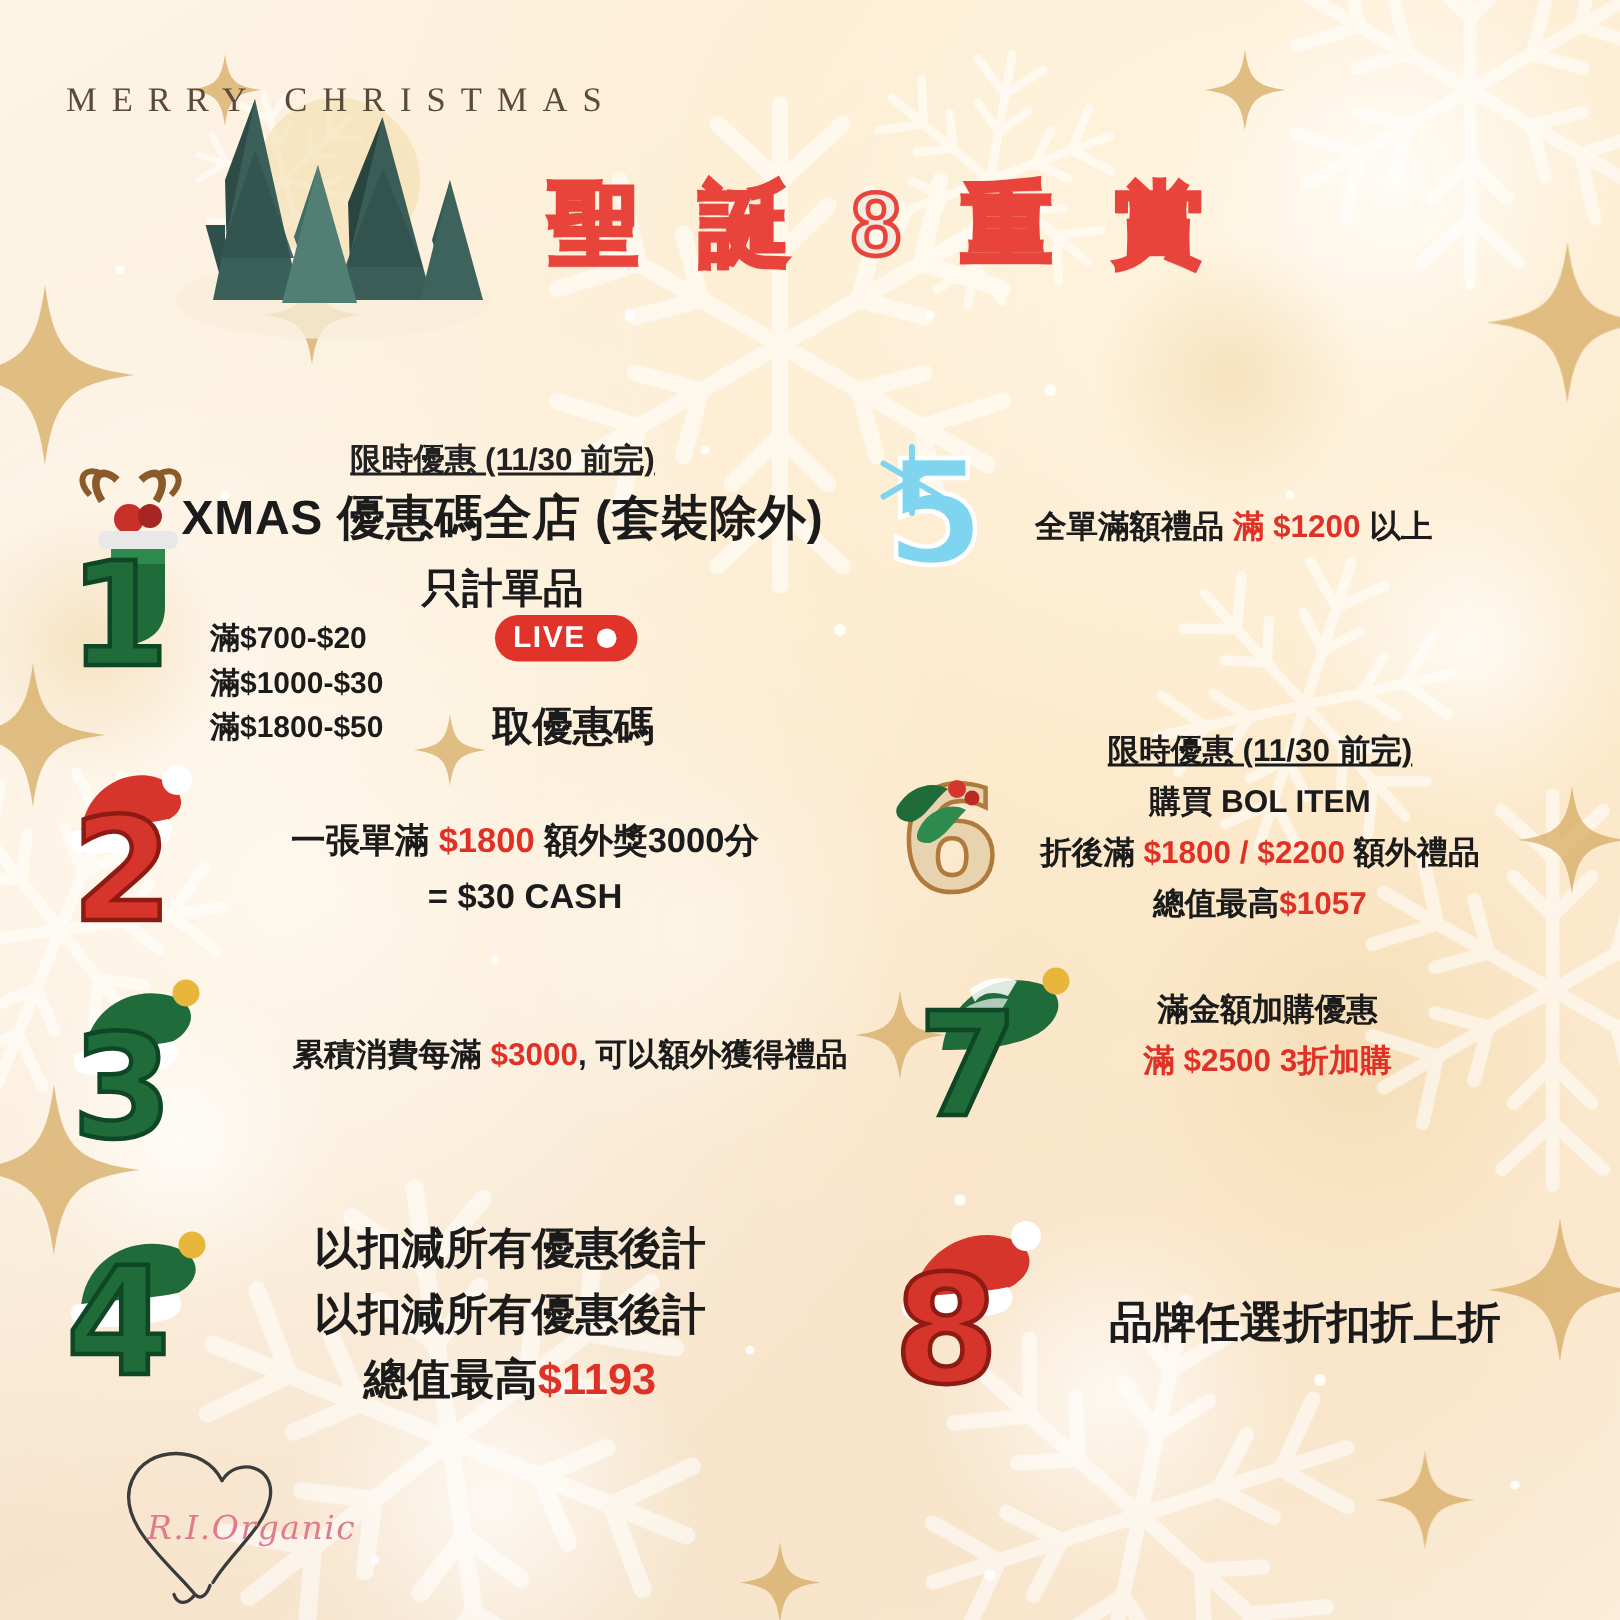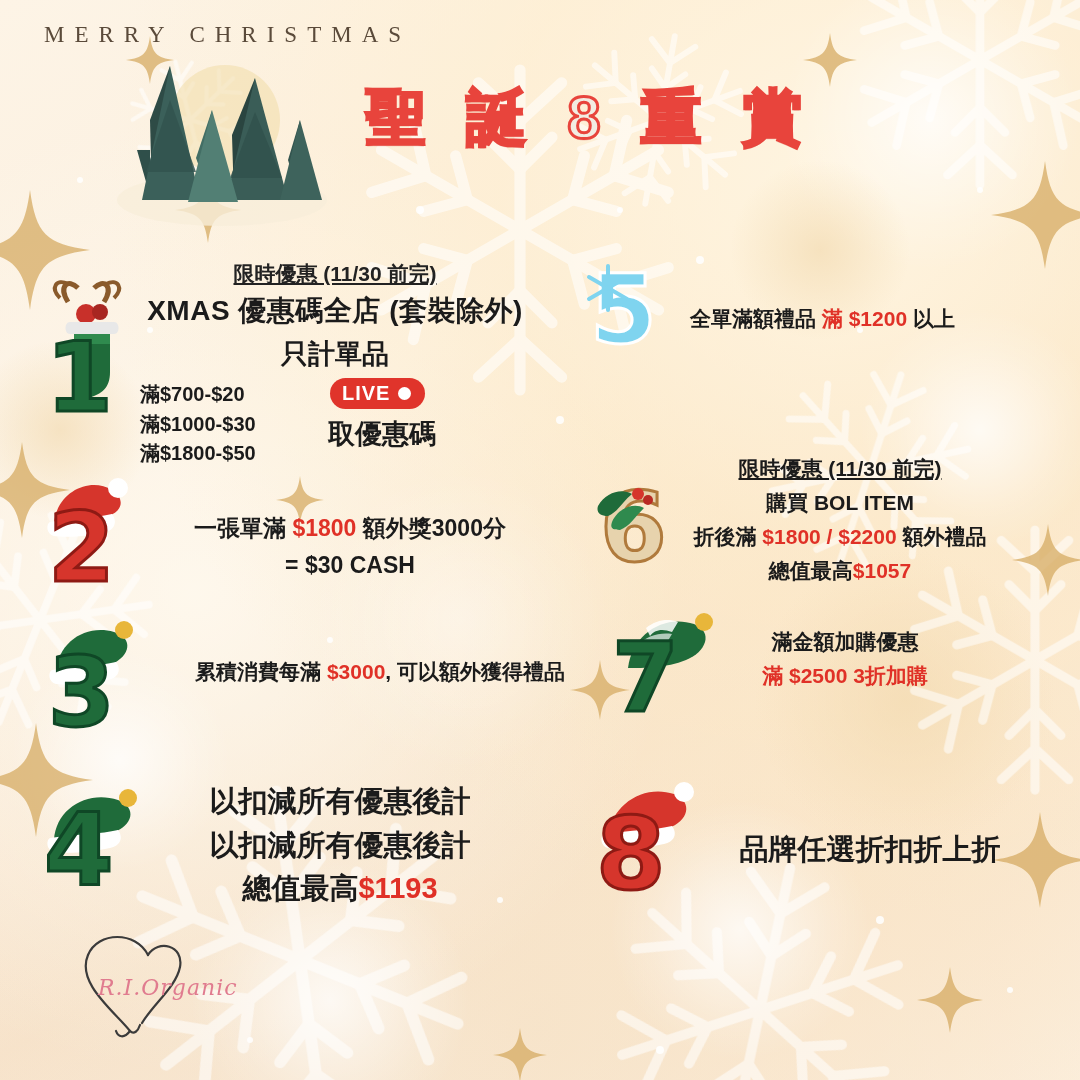--- a/index.html
+++ b/index.html
@@ -9,21 +9,21 @@
     position:relative;
     background:
       radial-gradient(circle at 78% 18%, rgba(255,245,225,.95) 0%, rgba(255,238,205,.55) 28%, rgba(255,255,255,0) 60%),
       radial-gradient(circle at 18% 55%, rgba(255,250,240,.85) 0%, rgba(255,255,255,0) 45%),
       radial-gradient(circle at 85% 72%, rgba(250,228,198,.85) 0%, rgba(255,255,255,0) 55%),
       radial-gradient(circle at 50% 95%, rgba(245,226,200,.8) 0%, rgba(255,255,255,0) 55%),
       linear-gradient(150deg,#fdf4e6 0%,#fbeedd 35%,#f7e3cb 62%,#fdf6ec 100%);
   }
   .layer{position:absolute;inset:0;}
   #bg-svg{z-index:0;}
-  .content{position:absolute;inset:0;z-index:5;}
+  .content{position:absolute;inset:0;z-index:5;margin-top:32px;}
 
   
   .merry{
     position:absolute;left:44px;top:22px;
     font-size:23px;letter-spacing:10px;color:#5a4a3a;
     font-family:"Liberation Serif", serif;
   }
   .main-title{
     position:absolute;left:355px;top:78px;width:470px;
     text-align:center;
@@ -57,31 +57,31 @@
   .n6{left:600px;top:480px;font-size:96px;color:#e7d3ad;-webkit-text-stroke:3px #b07a3c;}
   .n7{left:612px;top:630px;font-size:96px;color:#1f6b3a;-webkit-text-stroke:3px #0f4726;}
   .n8{left:596px;top:805px;font-size:100px;color:#d6352c;-webkit-text-stroke:3px #8e1a14;}
 
   
   .prop{position:absolute;}
 
   
   #item1{left:100px;top:260px;width:470px;}
   #item1 .l1{font-size:21px;font-weight:bold;color:#222;text-decoration:underline;text-align:center;}
-  #item1 .l2{font-size:28px;font-weight:bold;color:#1b1b1b;text-align:center;margin-top:4px;letter-spacing:.5px;}
+  #item1 .l2{font-size:32px;font-weight:bold;color:#1b1b1b;text-align:center;margin-top:4px;letter-spacing:.5px;}
   #item1 .l3{font-size:27px;font-weight:bold;color:#1b1b1b;text-align:center;margin-top:6px;}
   #item1 .tiers{position:absolute;left:40px;top:120px;font-size:20px;font-weight:bold;color:#1b1b1b;line-height:1.48;}
   #item1 .live{
     position:absolute;left:230px;top:118px;
     background:#e0342b;color:#fff;border-radius:16px;
     padding:4px 14px 4px 12px;font-size:20px;font-weight:bold;letter-spacing:1px;
     display:flex;align-items:center;gap:8px;
   }
   #item1 .live .dot{width:13px;height:13px;border-radius:50%;background:#fff;display:inline-block;}
-  #item1 .code{position:absolute;left:228px;top:156px;font-size:27px;font-weight:bold;color:#1b1b1b;}
+  #item1 .code{position:absolute;left:228px;top:174px;font-size:27px;font-weight:bold;color:#1b1b1b;}
 
   
   #item2{left:140px;top:510px;width:420px;text-align:center;}
   #item2 div{font-size:23px;font-weight:bold;color:#1b1b1b;line-height:1.6;}
 
   
   #item3{left:110px;top:655px;width:455px;text-align:right;}
   #item3 div{font-size:21px;font-weight:bold;color:#1b1b1b;line-height:1.65;}
 
   

